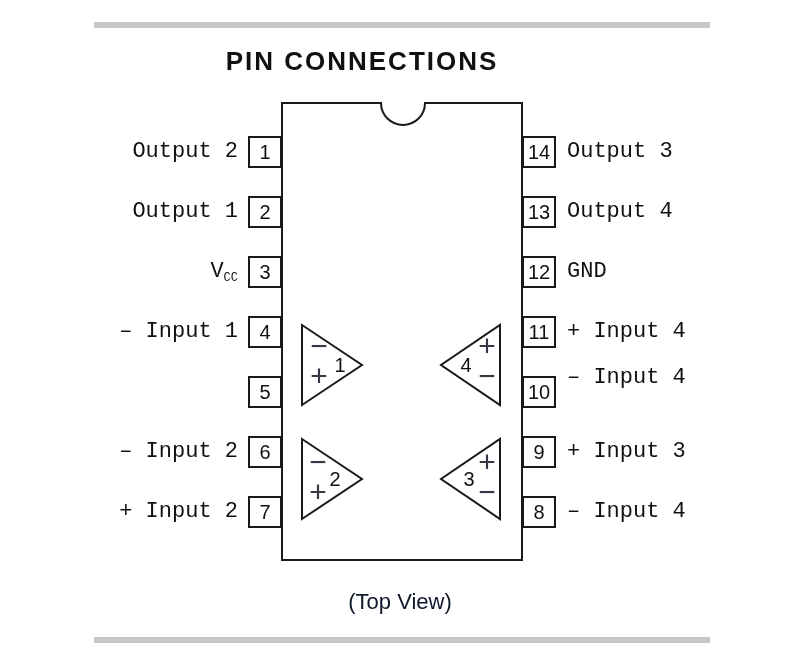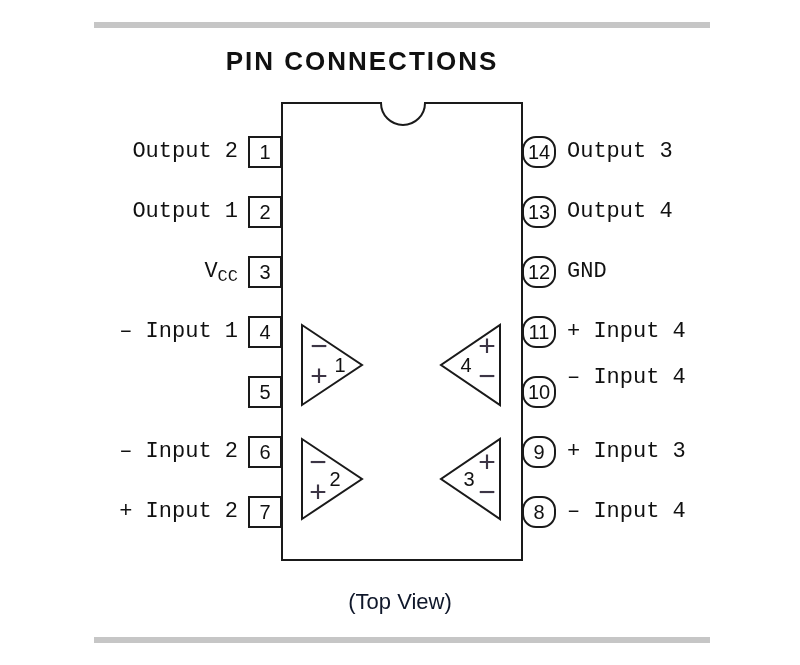--- a/index.html
+++ b/index.html
@@ -52,34 +52,34 @@
     border: 2px solid #1a1a1a;
     background: #ffffff;
     box-sizing: border-box;
     display: flex;
     align-items: center;
     justify-content: center;
     font-size: 20px;
     color: #111111;
   }
   .pinbox.left  { left: 248px; }
-  .pinbox.right { left: 522px; border-radius: 14px; }
+  .pinbox.right { left: 522px; }
   .plabel {
     position: absolute;
     height: 28px;
     line-height: 28px;
     font-size: 22px;
     white-space: nowrap;
     color: #111111;
     font-family: Liberation Mono, monospace;
   }
   .plabel.left  { right: 562px; text-align: right; }
   .plabel.right { left: 567px; text-align: center; }
   .plabel .sub {
-    font-size: 17px;
+    font-size: 12px;
     position: relative;
     top: 4px;
     line-height: 0;
   }
   .amp-sign {
     font-size: 30px;
     fill: #3c3545;
     font-family: "Liberation Sans", sans-serif;
   }
   .amp-num {

